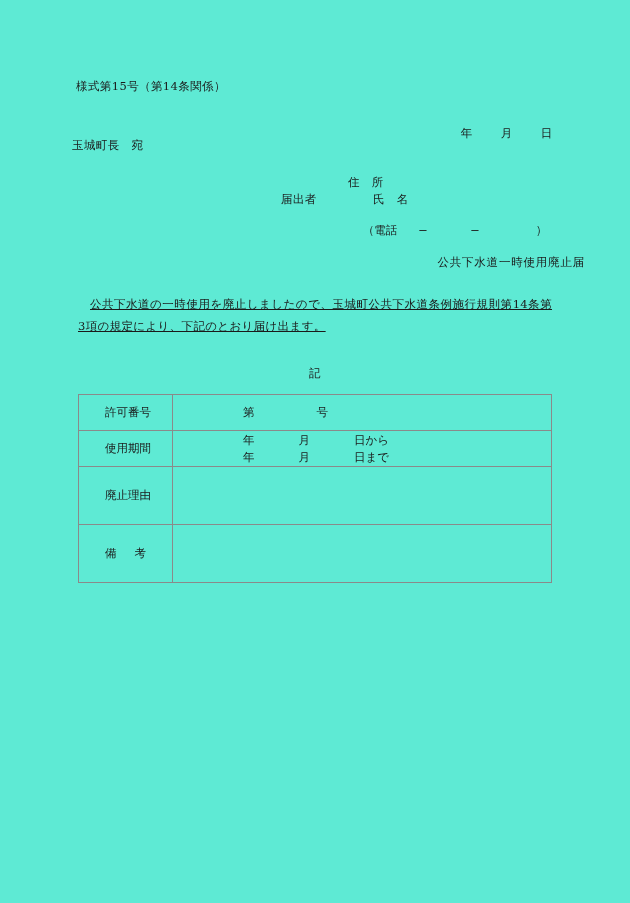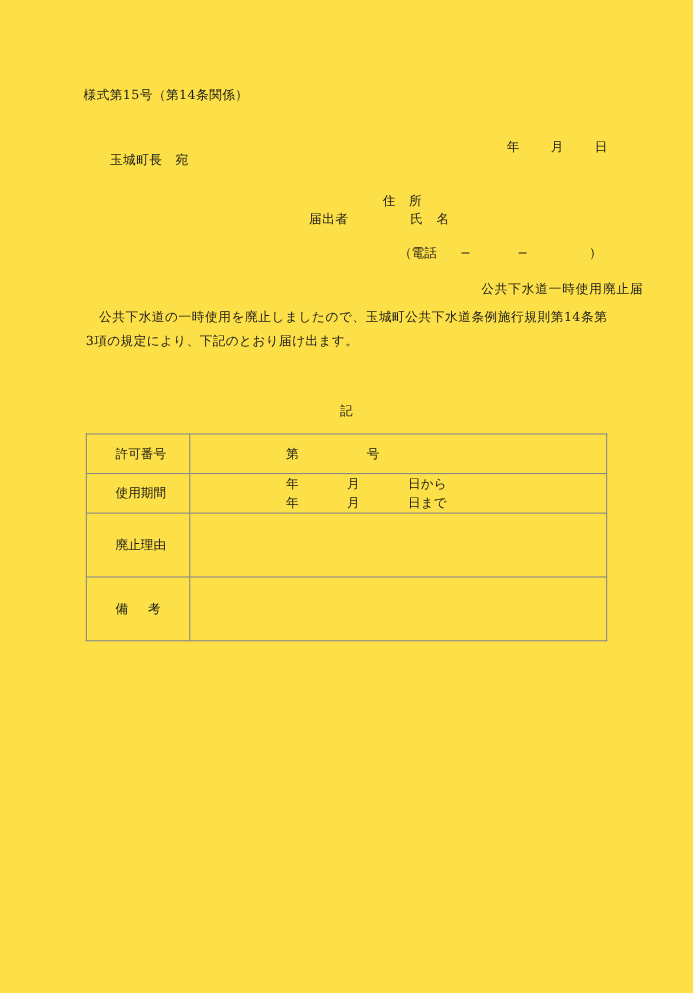--- a/index.html
+++ b/index.html
@@ -8,21 +8,21 @@
     background: #ffffff;
   }
   body {
     font-family: "DejaVu Serif", "Liberation Serif", serif;
     color: #1a1a1a;
   }
   .page {
     position: relative;
     width: 630px;
     height: 903px;
-    background: #fde047;
+    background: #5eead4;
     overflow: hidden;
   }
 
   
   .t {
     position: absolute;
     white-space: pre;
     font-size: 11.5px;
     line-height: 1.15;
     letter-spacing: 0.4px;
@@ -36,21 +36,21 @@
   .date-line {
     left: 446px;
     top: 114px;
     letter-spacing: 0;
   }
   .date-line span.seg { display: inline-block; }
   .seg-year  { width: 40px; }
   .seg-month { width: 40px; }
 
   .addressee {
-    left: 100px;
+    left: 72px;
     top: 139px;
   }
 
   
   .submitter-label {
     left: 281px;
     top: 193px;
   }
   .submitter-field {
     left: 348px;
@@ -67,27 +67,28 @@
     top: 256px;
     width: 585px;
     text-align: right;
     letter-spacing: 0.8px;
   }
 
   
   .body-text {
     position: absolute;
     left: 78px;
-    top: 277px;
+    top: 293px;
     width: 474px;
     font-size: 11.5px;
     line-height: 22px;
     text-indent: 12px;
     letter-spacing: 0.35px;
     text-align: justify;
+    text-decoration: underline;
   }
 
   
   .ki-mark {
     left: 0;
     top: 367px;
     width: 630px;
     text-align: center;
   }
 
@@ -115,21 +116,21 @@
     padding: 0 26px;
     letter-spacing: 0;
     white-space: nowrap;
   }
   td.label-cell > span {
     display: block;
     text-align: justify;
     text-align-last: justify;
   }
   td.value-cell {
-    padding: 0 0 0 25px;
+    padding: 0 0 0 8px;
   }
 
   .r-short { height: 36px; }
   .r-tall  { height: 58px; }
 
   
   .kv-line {
     display: block;
     white-space: pre;
     letter-spacing: 0;

